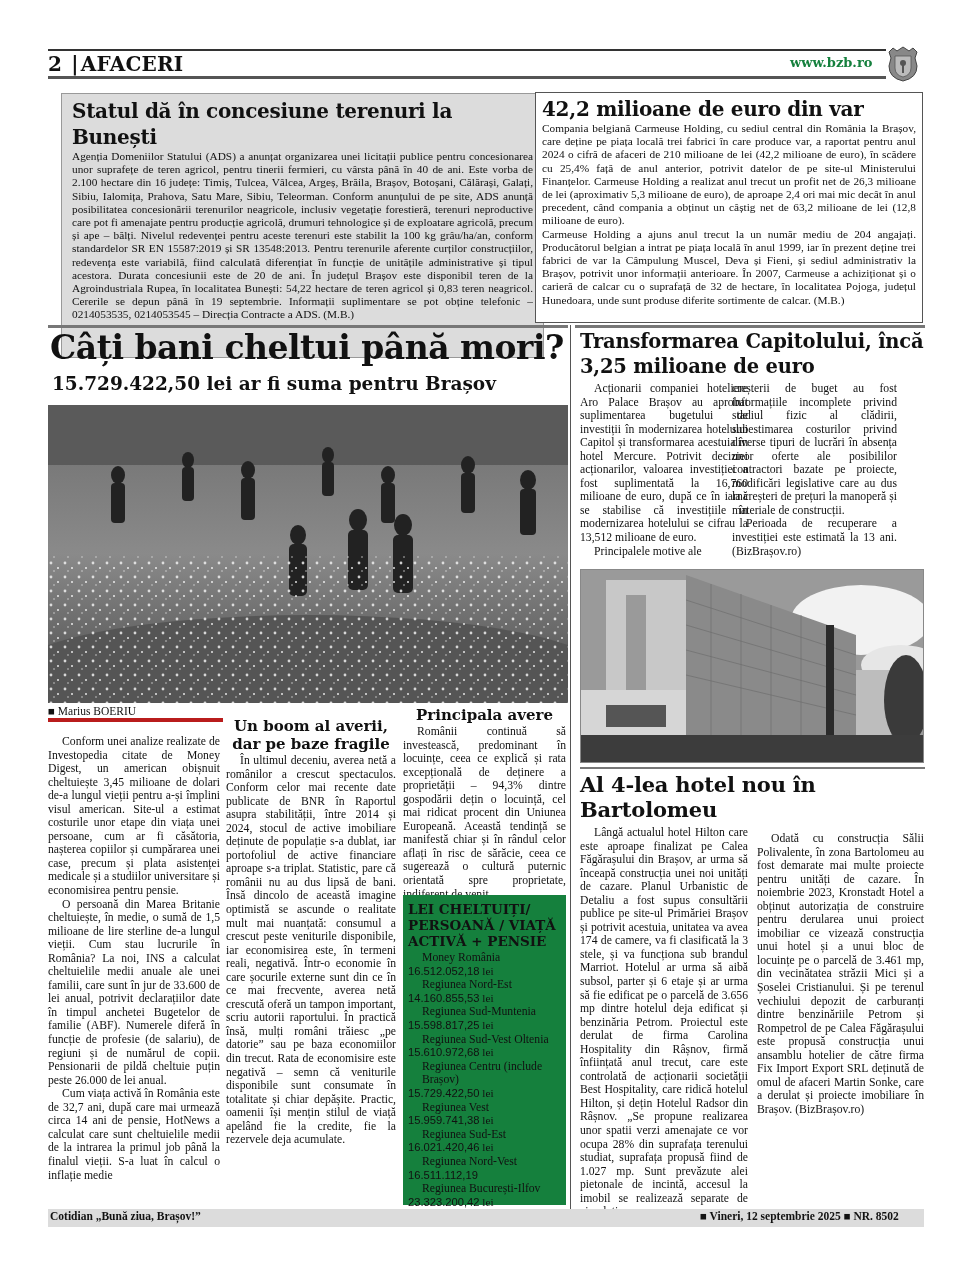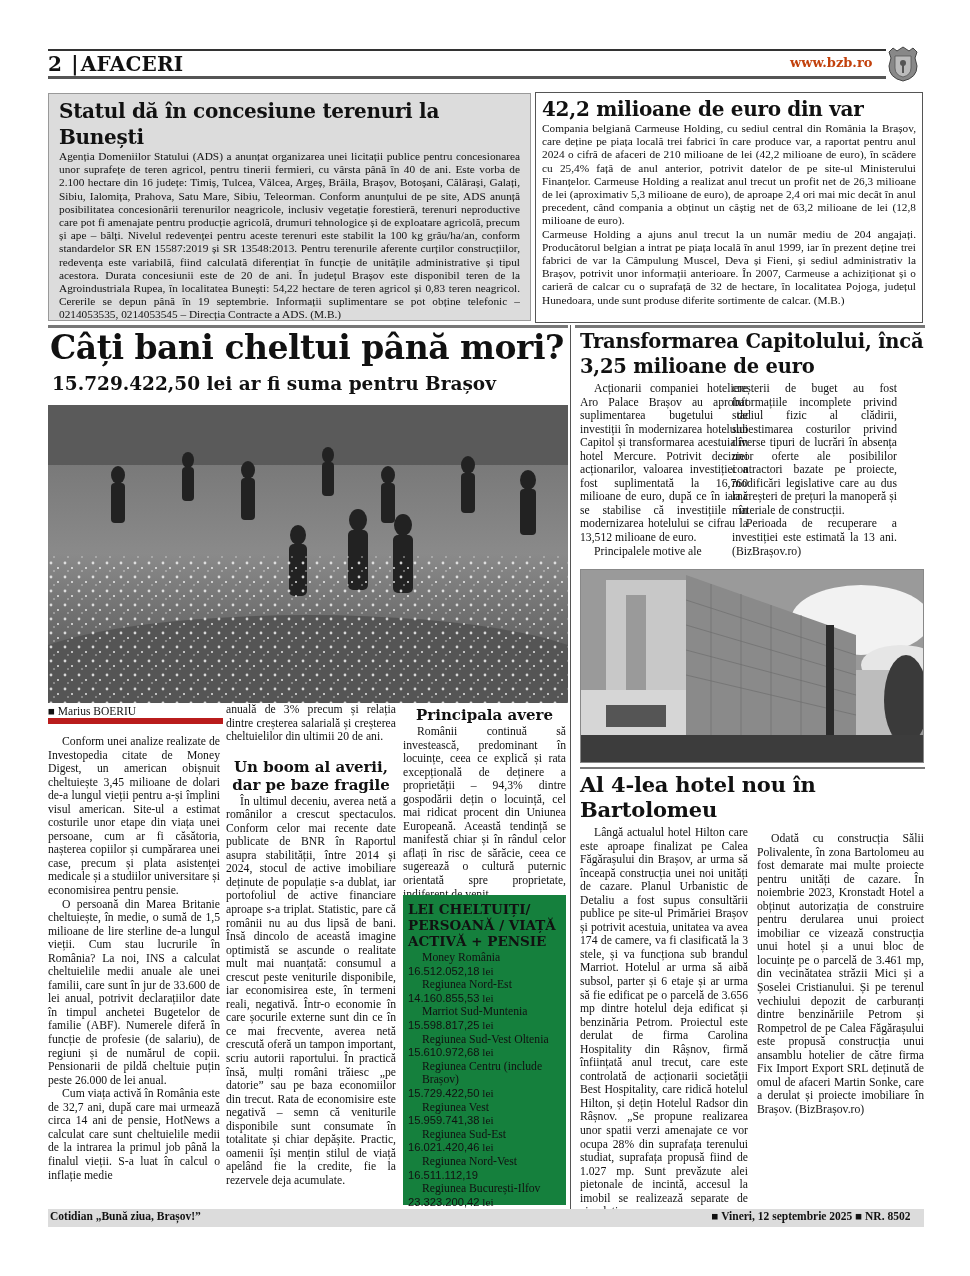--- a/index.html
+++ b/index.html
@@ -4,37 +4,37 @@
 <style>
   * { box-sizing: border-box; margin: 0; padding: 0; }
   html, body { width: 970px; height: 1276px; background: #fff; overflow: hidden; }
   body { font-family: "DejaVu Serif", serif; color: #111; position: relative; }
   .abs { position: absolute; }
 
   
   #header-rule-top { left: 48px; top: 49px; width: 838px; height: 2px; background: #333; }
   #header-rule-bot { left: 48px; top: 76px; width: 838px; height: 3px; background: #555; }
   #section-title { left: 48px; top: 52px; font-family: "DejaVu Serif", serif; font-weight: bold; font-size: 20px; letter-spacing: 0.2px; }
-  #site-url { left: 790px; top: 55px; font-family: "DejaVu Serif", serif; font-weight: bold; font-size: 13px; color: #c2410c; }
+  #site-url { left: 790px; top: 55px; font-family: "DejaVu Serif", serif; font-weight: bold; font-size: 13px; color: #15803d; }
   #logo { left: 887px; top: 46px; width: 32px; height: 36px; }
 
   
-  #box-left { left: 48px; top: 93px; width: 483px; height: 228px; background: #dcdcdc; border: 1px solid #999; padding: 4px 10px; }
+  #box-left { left: 61px; top: 93px; width: 483px; height: 265px; background: #dcdcdc; border: 1px solid #999; padding: 4px 10px; }
   #box-right { left: 535px; top: 92px; width: 388px; height: 231px; border: 1px solid #555; padding: 3px 6px; background:#fff; }
   .box-title { font-family: "DejaVu Serif", serif; font-weight: bold; font-size: 20px; line-height: 26px; letter-spacing: -0.3px; }
   .box-body { font-family: "Liberation Serif", serif; font-size: 11.3px; line-height: 13.2px; text-align: justify; }
 
   
   #main-rule { left: 48px; top: 325px; width: 520px; height: 3px; background: #777; }
   #main-title { left: 50px; top: 327px; font-family: "DejaVu Serif", serif; font-weight: bold; font-size: 33px; letter-spacing: -0.5px; line-height: 42px; }
   #main-subtitle { left: 52px; top: 372px; font-family: "DejaVu Serif", serif; font-weight: bold; font-size: 18.5px; line-height: 24px; }
 
   
   #main-photo { left: 48px; top: 405px; width: 520px; height: 298px; overflow: hidden; }
-  #byline { left: 48px; top: 705px; font-family: "Liberation Serif", serif; font-size: 11.5px; width: 175px; border-bottom: 6px solid #b91c1c; padding-bottom: 1px; }
+  #byline { left: 48px; top: 705px; font-family: "Liberation Serif", serif; font-size: 11.5px; width: 175px; border-bottom: 4px solid #b91c1c; padding-bottom: 1px; }
 
   .col { font-family: "Liberation Serif", serif; font-size: 11.7px; line-height: 13.55px; text-align: justify; hyphens: auto; }
   .col p { text-indent: 14px; }
   .subhead { font-family: "DejaVu Serif", serif; font-weight: bold; font-size: 15px; line-height: 18px; text-align: center; margin: 3px 0 1px; }
 
   #col1 { left: 48px; top: 735px; width: 172px; }
   #col2 { left: 226px; top: 703px; width: 170px; }
   #col3 { left: 403px; top: 703px; width: 163px; }
 
   #stats-box { left: 403px; top: 895px; width: 163px; height: 310px; background: #15803d; padding: 6px 5px; }
@@ -56,21 +56,21 @@
 
   #r-rule2 { left: 580px; top: 767px; width: 345px; height: 2px; background: #777; }
   #r-title2 { left: 580px; top: 772px; width: 345px; font-family: "DejaVu Serif", serif; font-weight: bold; font-size: 21px; line-height: 25px; letter-spacing: -0.2px; }
   #r2c1 { left: 580px; top: 826px; width: 168px; }
   #r2c2 { left: 757px; top: 826px; width: 167px; }
   #r2c2 p.first { text-indent: 0; }
 
   
   #footer { left: 48px; top: 1209px; width: 876px; height: 18px; background: #dcdcdc; }
   #footer-left { left: 50px; top: 1210px; font-family: "Liberation Serif", serif; font-weight: bold; font-size: 11.5px; }
-  #footer-right { left: 700px; top: 1210px; width: 222px; text-align: center; font-family: "Liberation Serif", serif; font-weight: bold; font-size: 11.5px; }
+  #footer-right { left: 700px; top: 1210px; width: 222px; text-align: left; font-family: "Liberation Serif", serif; font-weight: bold; font-size: 11.5px; }
 </style>
 </head>
 <body>
 
 <div class="abs" id="header-rule-top"></div>
 <div class="abs" id="section-title">
   <span>2</span>
   <span style="margin:0 2px;">|</span><span>AFACERI</span>
 </div>
 <div class="abs" id="site-url">www.bzb.ro</div>
@@ -144,42 +144,41 @@
 
 <div class="abs" id="byline">■ Marius BOERIU</div>
 
 <div class="abs col" id="col1">
   <p>Conform unei analize realizate de Investopedia citate de Money Digest, un american obișnuit cheltuiește 3,45 milioane de dolari de-a lungul vieții pentru a-și împlini visul american. Site-ul a estimat costurile unor etape din viața unei persoane, cum ar fi căsătoria, nașterea copiilor și cumpărarea unei case, precum și plata asistenței medicale și a studiilor universitare și economisirea pentru pensie.</p>
   <p>O persoană din Marea Britanie cheltuiește, în medie, o sumă de 1,5 milioane de lire sterline de-a lungul vieții.  Cum stau lucrurile în România? La noi, INS a calculat cheltuielile medii anuale ale unei familii, care sunt în jur de 33.600 de lei anual, potrivit declarațiilor date în timpul anchetei Bugetelor de familie (ABF). Numerele diferă în funcție de profesie (de salariu), de regiuni și de numărul de copii. Pensionarii de pildă cheltuie puțin peste 26.000 de lei anual.</p>
   <p>Cum viața activă în România este de 32,7 ani, după care mai urmează  circa 14 ani de pensie, HotNews a calculat care sunt cheltuielile medii de la intrarea la primul job până la finalul vieții. S-a luat în calcul o inflație medie</p>
 </div>
 
 <div class="abs col" id="col2">
-  <p style="text-indent:0">anuală de 3% precum și relația dintre creșterea salarială și creșterea cheltuielilor din ultimii 20 de ani.</p>
   <div class="subhead" style="margin-top:14px">Un boom al averii, dar pe baze fragile</div>
   <p>În ultimul deceniu, averea netă a românilor a crescut spectaculos. Conform celor mai recente date publicate de BNR în Raportul asupra stabilității, între 2014 și 2024, stocul de active imobiliare deținute de populație s-a dublat, iar portofoliul de active financiare aproape s-a triplat. Statistic, pare că românii nu au dus lipsă de bani. Însă dincolo de această imagine optimistă se ascunde o realitate mult mai nuanțată: consumul a crescut peste veniturile disponibile, iar economisirea este, în termeni reali, negativă.  Într-o economie în care șocurile externe sunt din ce în ce mai frecvente, averea netă crescută oferă un tampon important, scriu autorii raportului. În practică însă, mulți români trăiesc „pe datorie” sau pe baza economiilor din trecut. Rata de economisire este negativă – semn că veniturile disponibile sunt consumate în totalitate și chiar depășite. Practic, oamenii își mențin stilul de viață apelând fie la credite, fie la rezervele deja acumulate.</p>
 </div>
 
 <div class="abs col" id="col3">
   <div class="subhead">Principala avere</div>
   <p>Românii continuă să investească, predominant în locuințe, ceea ce explică și rata excepțională de deținere a proprietății – 94,3% dintre gospodării dețin o locuință, cel mai ridicat procent din Uniunea Europeană. Această tendință se manifestă chiar și în rândul celor aflați în risc de sărăcie, ceea ce sugerează o cultură puternic orientată spre proprietate, indiferent de venit.</p>
 </div>
 
 <div class="abs" id="stats-box">
   <div id="stats-title">LEI CHELTUIȚI/ PERSOANĂ / VIAȚĂ ACTIVĂ + PENSIE</div>
   <div>
     <div class="stat-label">Money România</div>
     <div class="stat-value"><span>16.512.052,18</span><span class="unit"> lei</span></div>
   </div>
   <div>
     <div class="stat-label">Regiunea Nord-Est</div>
     <div class="stat-value"><span>14.160.855,53</span><span class="unit"> lei</span></div>
   </div>
   <div>
-    <div class="stat-label">Marriot Sud-Muntenia</div>
+    <div class="stat-label">Regiunea Sud-Muntenia</div>
     <div class="stat-value"><span>15.598.817,25</span><span class="unit"> lei</span></div>
   </div>
   <div>
     <div class="stat-label">Regiunea Sud-Vest Oltenia</div>
     <div class="stat-value"><span>15.610.972,68</span><span class="unit"> lei</span></div>
   </div>
   <div>
     <div class="stat-label">Regiunea Centru (include Brașov)</div>
     <div class="stat-value"><span>15.729.422,50</span><span class="unit"> lei</span></div>
   </div>

